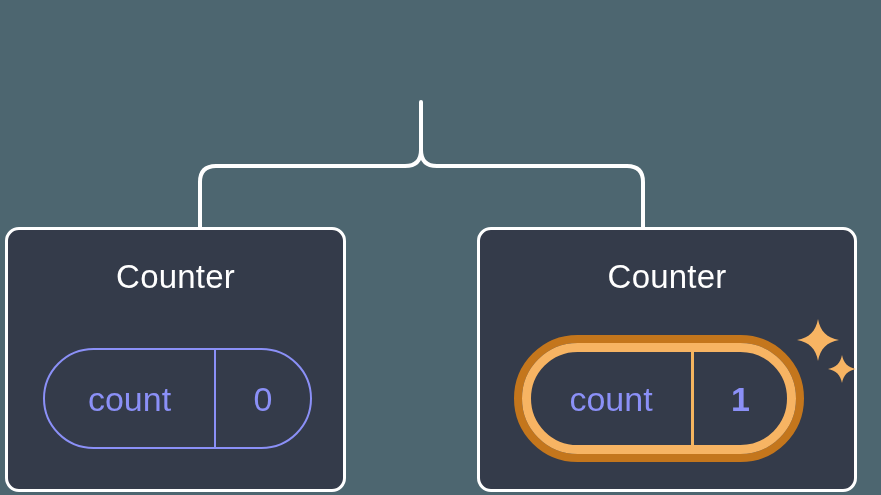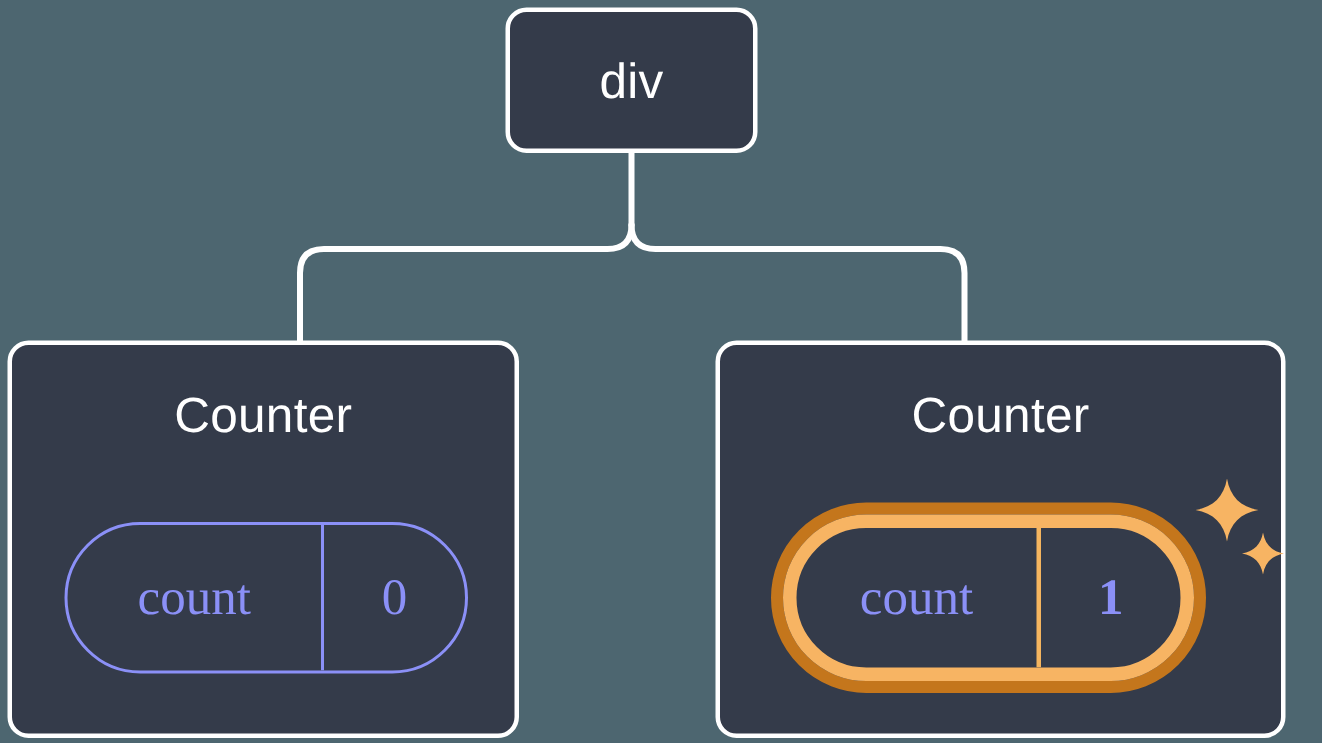--- a/index.html
+++ b/index.html
@@ -79,21 +79,20 @@
     letter-spacing: 0.2px;
     font-weight: 400;
     margin-top: 30px;
   }
 
   
   .pill-wrap {
     position: absolute;
     display: flex;
     align-items: flex-end;
-    font-family: Liberation Serif, serif;
   }
   #pill-wrap-left {
     left: 43px;
     top: 348px;
   }
   .pill {
     box-sizing: border-box;
     display: flex;
     align-items: stretch;
     border: 2px solid #8b90f7;
@@ -178,23 +177,20 @@
     <g fill="none" stroke="#ffffff" stroke-width="4" stroke-linecap="round" stroke-linejoin="round">
 
       <path d="M 421 102 L 421 150"></path>
 
       <path d="M 421 150 Q 421 166 405 166 L 216 166 Q 200 166 200 182 L 200 227"></path>
 
       <path d="M 421 150 Q 421 166 437 166 L 627 166 Q 643 166 643 182 L 643 227"></path>
     </g>
   </svg>
 
-  <div class="node" id="node-div">
-    <span class="node-title-root">div</span>
-  </div>
 
   <div class="node" id="node-counter-left">
     <span class="node-title">Counter</span>
   </div>
 
   <div class="pill-wrap" id="pill-wrap-left">
     <div class="pill">
       <span class="pill-key">count</span>
       <span class="pill-val">0</span>
     </div>

